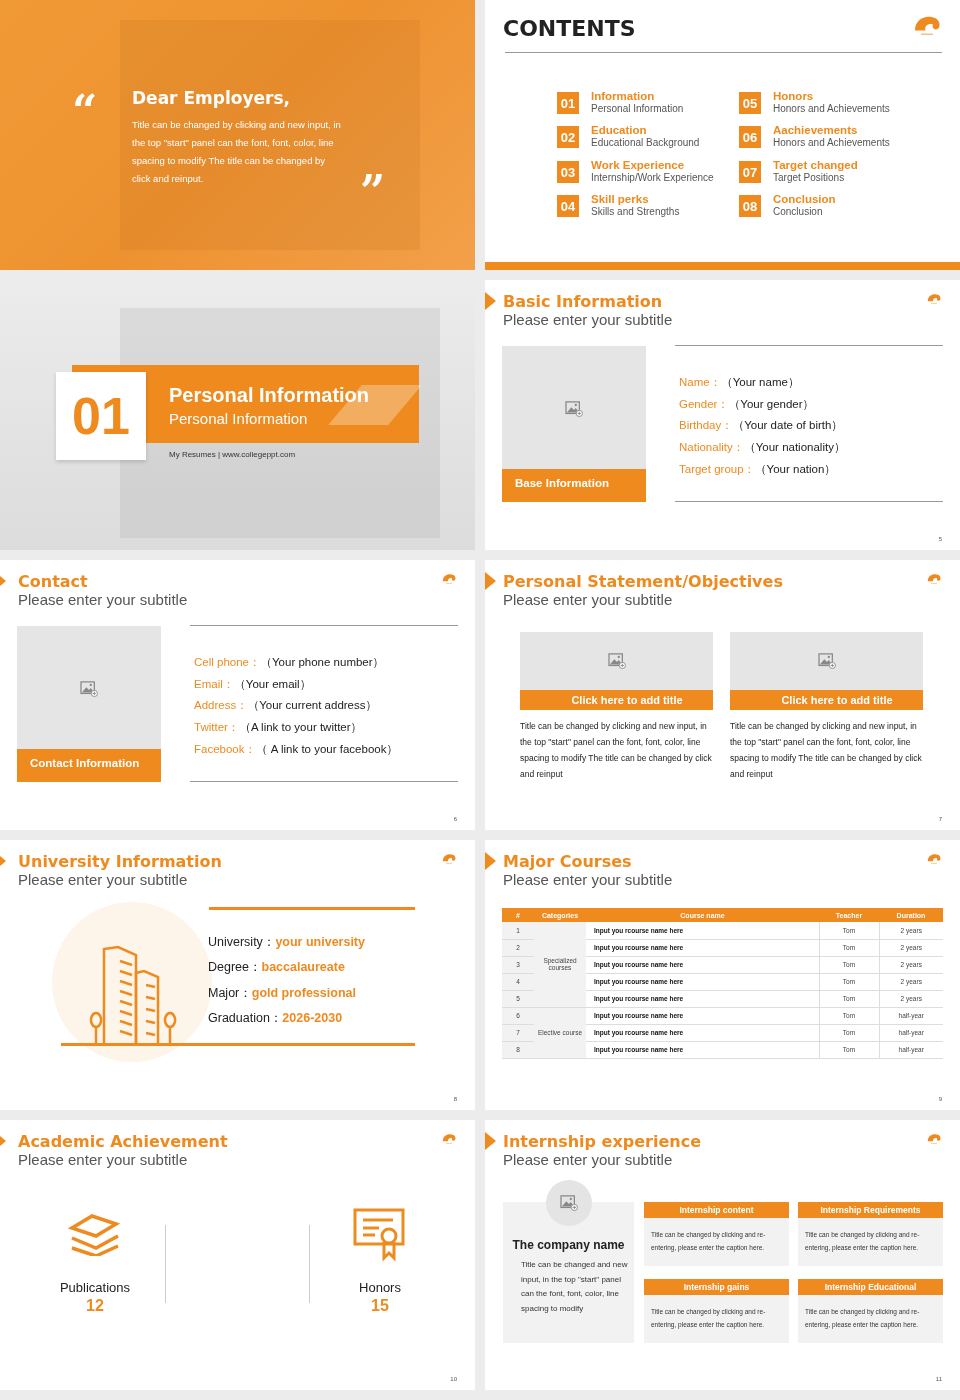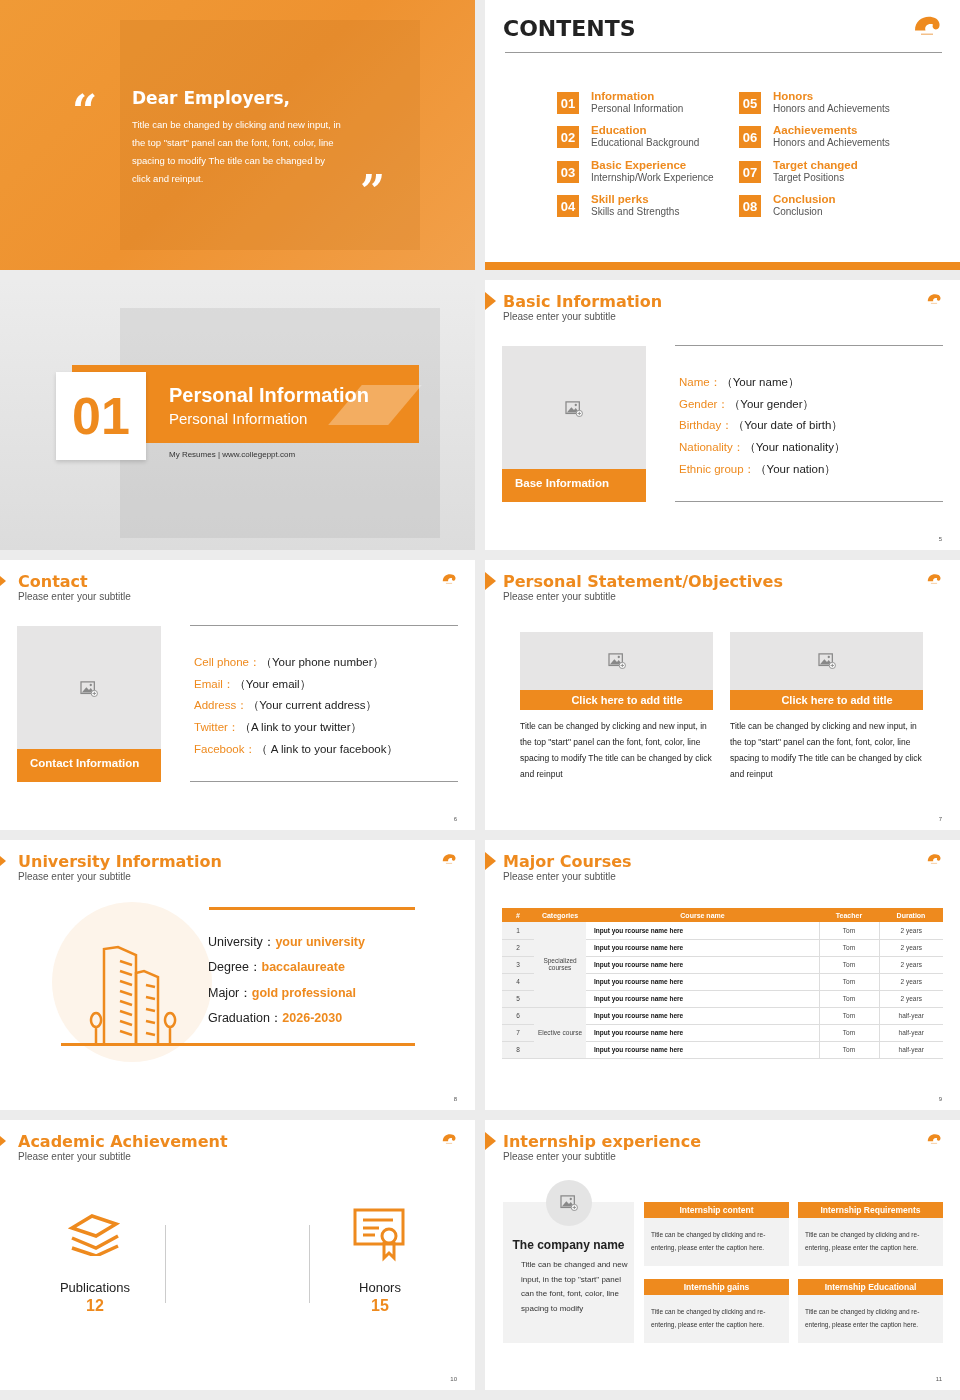--- a/index.html
+++ b/index.html
@@ -1,19 +1,19 @@
 <!DOCTYPE html>
 <html><head>
 <meta charset="utf-8">
 <style>
   * { box-sizing: border-box; margin: 0; padding: 0; }
   body { width: 960px; height: 1400px; background: #ececec; font-family: "Liberation Sans", sans-serif; position: relative; overflow: hidden; }
   .slide { position: absolute; width: 475px; height: 270px; background: #fff; overflow: hidden; }
   .s-title { position: absolute; left: 18px; top: 12px; font-size: 16px; font-weight: bold; color: #ee8a1e; font-family: "DejaVu Sans", sans-serif; }
-  .s-sub { position: absolute; left: 18px; top: 31px; font-size: 10px; color: #555; }
+  .s-sub { position: absolute; left: 18px; top: 31px; font-size: 15px; color: #555; }
   .s-arrow { position: absolute; left: 0; top: 12px; width: 0; height: 0; border-top: 9px solid transparent; border-bottom: 9px solid transparent; border-left: 11px solid #ee8a1e; }
   .logo { position: absolute; right: 18px; top: 12px; width: 16px; height: 14px; }
   .pnum { position: absolute; right: 18px; bottom: 8px; font-size: 6px; color: #555; }
   .imgph { display:flex; align-items:center; justify-content:center; background:#e6e5e5; }
   .imgicon { width: 18px; height: 16px; }
   
   #s1 { left: 0; top: 0; background: linear-gradient(135deg,#f09a36 0%,#ee9230 50%,#f2a04a 100%); }
   #s1 .bldg { position:absolute; left:120px; top:20px; width:300px; height:230px; background: rgba(190,110,30,0.18); }
   #s1 .quote-open { position:absolute; left:72px; top:90px; font-size:44px; font-weight:bold; color:#fff; font-family:"DejaVu Serif",serif; line-height:1; }
   #s1 .quote-close { position:absolute; left:360px; top:170px; font-size:44px; font-weight:bold; color:#fff; font-family:"DejaVu Serif",serif; line-height:1; }
@@ -130,21 +130,21 @@
   <div class="citem" style="left:72px;top:124px">
     <div class="cnum">02</div>
     <div>
         <div class="clabel">Education</div>
         <div class="csub">Educational Background</div>
       </div>
   </div>
   <div class="citem" style="left:72px;top:159px">
     <div class="cnum">03</div>
     <div>
-        <div class="clabel">Basic Experience</div>
+        <div class="clabel">Work Experience</div>
         <div class="csub">Internship/Work Experience</div>
       </div>
   </div>
   <div class="citem" style="left:72px;top:193px">
     <div class="cnum">04</div>
     <div>
         <div class="clabel">Skill perks</div>
         <div class="csub">Skills and Strengths</div>
       </div>
   </div>
@@ -203,21 +203,21 @@
         </svg>
       </div>
     <div class="cap">Base Information</div>
   </div>
   <div class="hline" style="left:190px;top:65px;width:268px"></div>
   <div class="fields" style="left:194px;top:92px;width:180px">
     <div><span class="k">Name：</span><span>（Your name）</span></div>
     <div><span class="k">Gender：</span><span>（Your gender）</span></div>
     <div><span class="k">Birthday：</span><span>（Your date of birth）</span></div>
     <div><span class="k">Nationality：</span><span>（Your nationality）</span></div>
-    <div><span class="k">Ethnic group：</span><span>（Your nation）</span></div>
+    <div><span class="k">Target group：</span><span>（Your nation）</span></div>
   </div>
   <div class="hline" style="left:190px;top:221px;width:268px"></div>
   <div class="pnum">5</div>
 </div>
 
 <div class="slide" id="s5" style="left:0;top:560px">
   <div class="s-arrow" style="left:-5px"></div>
   <div class="s-title">Contact</div>
   <div class="s-sub">Please enter your subtitle</div>
   <svg class="logo">

